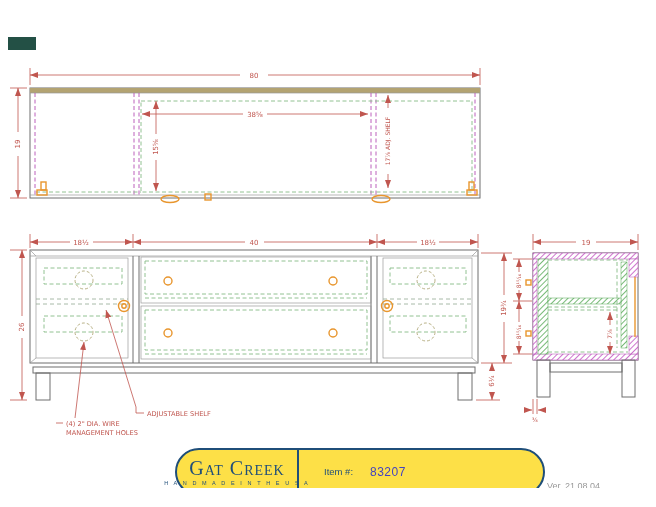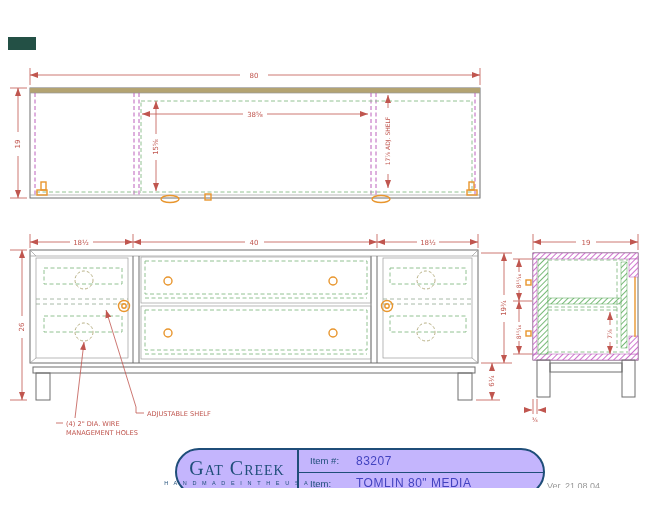--- a/index.html
+++ b/index.html
@@ -12,28 +12,28 @@
   .dimtxt{fill:#c0564f;font:7px "DejaVu Sans",sans-serif;}
   .dimtxt-sm{fill:#c0564f;font:6px "DejaVu Sans",sans-serif;}
   .note{fill:#c0564f;font:6.6px "DejaVu Sans",sans-serif;}
   .mdash{stroke:#b44fb4;stroke-width:.9;fill:none;stroke-dasharray:4 2.5;}
   .gdash{stroke:#86bb86;stroke-width:.9;fill:none;stroke-dasharray:4 2.5;}
   .graydash{stroke:#93a893;stroke-width:.8;fill:none;stroke-dasharray:4 3;}
   .odash{stroke:#b0a878;stroke-width:.9;fill:none;stroke-dasharray:3 2;}
   .orange{stroke:#e8962e;stroke-width:1.4;fill:none;}
   
   #titleblock{position:absolute;left:175px;top:448px;width:370px;height:48px;
-    border:2px solid #1f4e79;border-radius:26px;display:flex;box-sizing:border-box;background:#c4b5fd;}
+    border:2px solid #1f4e79;border-radius:26px;display:flex;box-sizing:border-box;background:#fde047;}
   #tb-left{width:112px;border-right:2px solid #1f4e79;display:flex;flex-direction:column;
     align-items:center;justify-content:center;padding:2px 4px;}
   .brand{font-family:"Liberation Serif",serif;font-variant:small-caps;font-size:20px;
     line-height:20px;color:#1f4e79;letter-spacing:1px;white-space:nowrap;}
   .tagline{font-size:5.5px;letter-spacing:2.1px;color:#1f4e79;margin-top:2px;white-space:nowrap;}
   #tb-right{flex:1;display:flex;flex-direction:column;}
-  .tb-row{flex:1;display:flex;align-items:center;padding-left:11px;}
+  .tb-row{flex:1;display:flex;align-items:center;padding-left:25px;}
   .tb-row.first{border-bottom:1.5px solid #1f4e79;}
   .tb-label{font-size:9.5px;color:#1f4e79;width:46px;}
   .tb-value{font-size:12px;color:#4343c0;letter-spacing:.5px;}
   #version{position:absolute;left:547px;top:481px;font-size:9px;color:#9a9a9a;text-align:right;}
 </style>
 </head>
 <body>
 
 <div id="sheet">
 <svg width="656" height="445" viewBox="0 0 656 445">
@@ -284,21 +284,17 @@
 <div id="titleblock">
   <div id="tb-left">
     <div class="brand">Gat Creek</div>
     <div class="tagline">H A N D M A D E   I N   T H E   U S A</div>
   </div>
   <div id="tb-right">
     <div class="tb-row first">
       <span class="tb-label">Item #:</span>
       <span class="tb-value">83207</span>
     </div>
-    <div class="tb-row">
-      <span class="tb-label">Item:</span>
-      <span class="tb-value">TOMLIN 80" MEDIA</span>
-    </div>
   </div>
 </div>
 
 <div id="version">Ver. 21.08.04</div>
 </div>
 
 </body></html>

